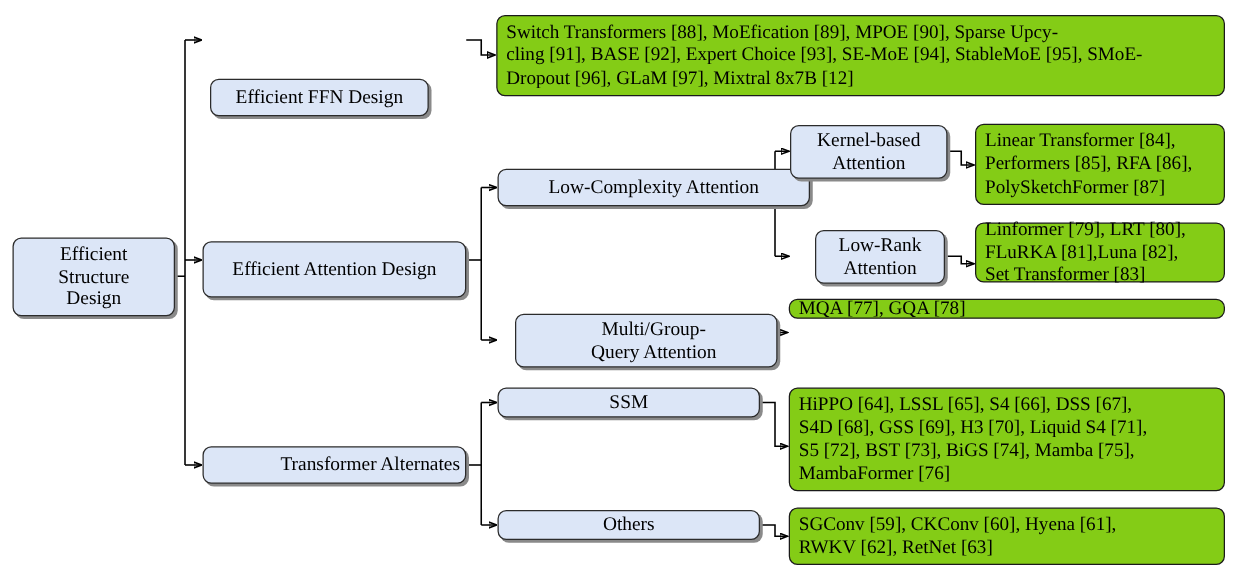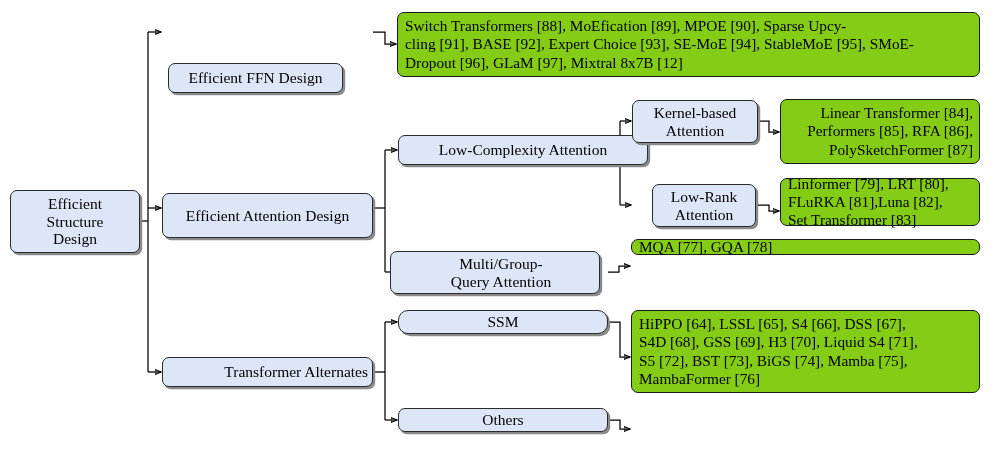--- a/index.html
+++ b/index.html
@@ -109,58 +109,58 @@
   </div>
 
   <div class="node" style="left:162px;top:357px;width:211px;height:30px;text-align:right;">
     <span class="lines">Transformer Alternates</span>
   </div>
 
   <div class="node" style="left:398px;top:135px;width:250px;height:30px;">
     <span class="lines">Low-Complexity Attention</span>
   </div>
 
-  <div class="node" style="left:390px;top:251px;width:210px;height:43px;padding-left:16px;">
+  <div class="node" style="left:412px;top:251px;width:210px;height:43px;padding-left:16px;">
     <span class="lines">
       <span>Multi/Group-</span><br>
       <span>Query Attention</span>
     </span>
   </div>
 
   <div class="node" style="left:632px;top:100px;width:126px;height:43px;">
     <span class="lines">
       <span>Kernel-based</span><br>
       <span>Attention</span>
     </span>
   </div>
 
   <div class="node" style="left:652px;top:184px;width:104px;height:43px;font-family:Liberation Serif, serif;">
     <span class="lines">
       <span>Low-Rank</span><br>
       <span>Attention</span>
     </span>
   </div>
 
-  <div class="node" style="left:398px;top:310px;width:210px;height:24px;border-radius:10px;">
+  <div class="node" style="left:398px;top:310px;width:210px;height:24px;">
     <span class="lines">SSM</span>
   </div>
 
   <div class="node" style="left:398px;top:408px;width:210px;height:24px;">
     <span class="lines">Others</span>
   </div>
 
   <div class="leafbox" style="left:397px;top:12px;width:583px;height:65px;">
     <span class="lines">
       <span>Switch Transformers [88], MoEfication [89], MPOE [90], Sparse Upcy-</span><br>
       <span>cling [91], BASE [92], Expert Choice [93], SE-MoE [94], StableMoE [95], SMoE-</span><br>
       <span>Dropout [96], GLaM [97], Mixtral 8x7B [12]</span>
     </span>
   </div>
 
-  <div class="leafbox" style="left:780px;top:99px;width:200px;height:65px;text-align:right;">
+  <div class="leafbox" style="left:780px;top:99px;width:200px;height:65px;">
     <span class="lines">
       <span>Linear Transformer [84],</span><br>
       <span>Performers [85], RFA [86],</span><br>
       <span>PolySketchFormer [87]</span>
     </span>
   </div>
 
   <div class="leafbox" style="left:780px;top:178px;width:200px;height:48px;">
     <span class="lines">
       <span>Linformer [79], LRT [80],</span><br>
@@ -175,14 +175,20 @@
 
   <div class="leafbox" style="left:631px;top:310px;width:349px;height:83px;justify-content:center;">
     <span class="lines">
       <span>HiPPO [64], LSSL [65], S4 [66], DSS [67],</span><br>
       <span>S4D [68], GSS [69], H3 [70], Liquid S4 [71],</span><br>
       <span>S5 [72], BST [73], BiGS [74], Mamba [75],</span><br>
       <span>MambaFormer [76]</span>
     </span>
   </div>
 
+  <div class="leafbox" style="left:631px;top:406px;width:349px;height:46px;">
+    <span class="lines">
+      <span>SGConv [59], CKConv [60], Hyena [61],</span><br>
+      <span>RWKV [62], RetNet [63]</span>
+    </span>
+  </div>
 
 </div>
 
 </body></html>

